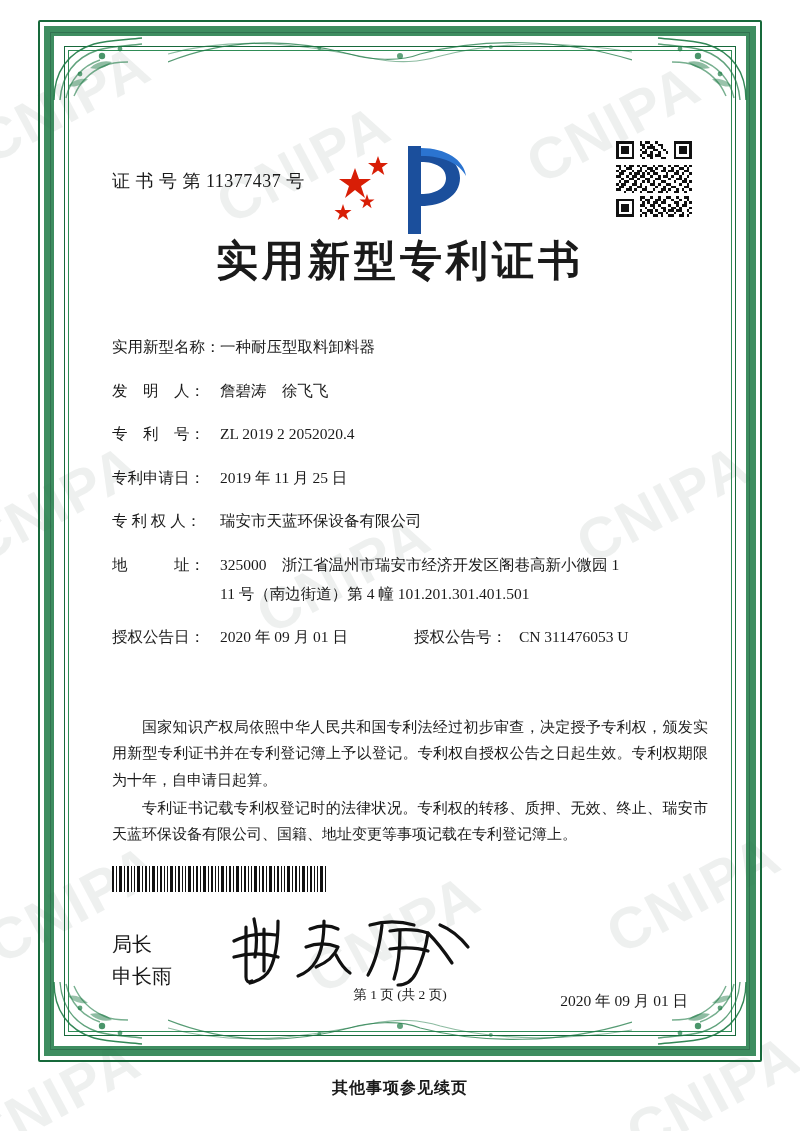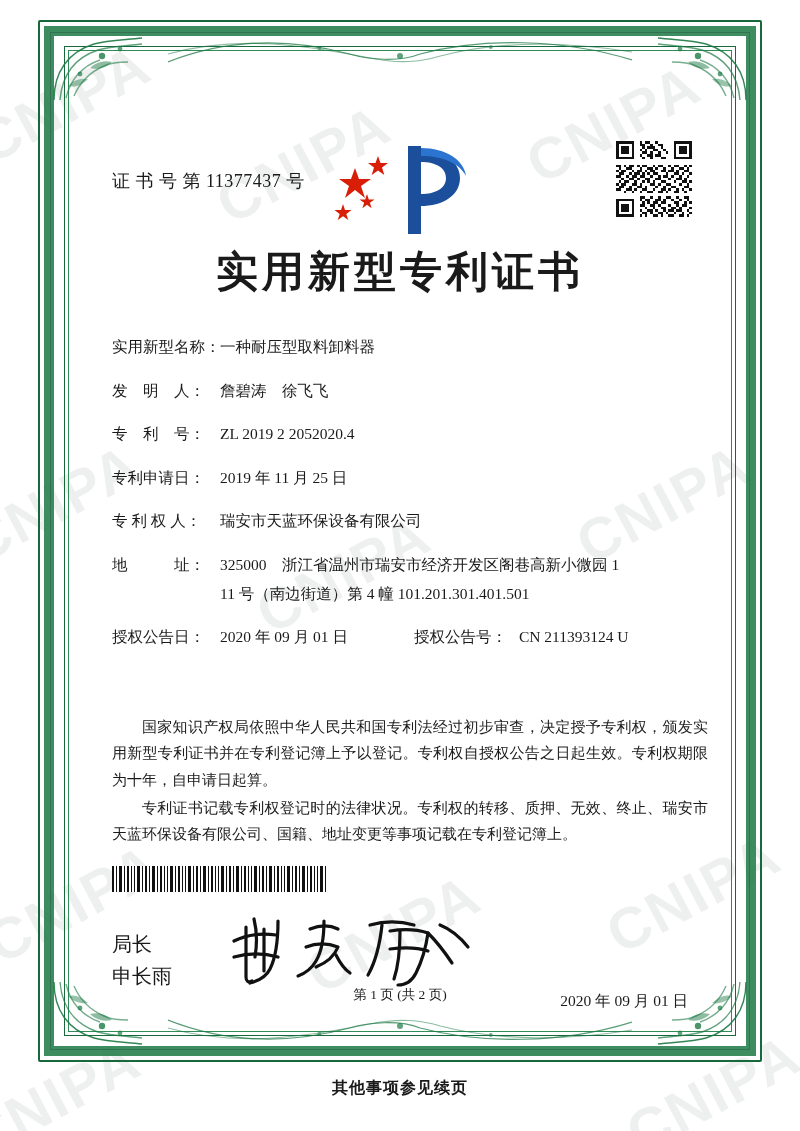--- a/index.html
+++ b/index.html
@@ -128,21 +128,21 @@
     right: 24px;
     top: 75px;
     width: 76px;
     height: 76px;
   }
   .qr svg { display: block; width: 100%; height: 100%; }
 
   .doc-title {
     position: absolute;
     left: 0; right: 0;
-    top: 178px;
+    top: 167px;
     text-align: center;
     font-size: 42px;
     font-weight: 700;
     letter-spacing: 4px;
     font-family: "DejaVu Serif", "Liberation Serif", serif;
   }
 
   .fields {
     position: absolute;
     left: 28px;
@@ -586,21 +586,21 @@
           <span>325000　浙江省温州市瑞安市经济开发区阁巷高新小微园 1</span>
           <span class="line2">11 号（南边街道）第 4 幢 101.201.301.401.501</span>
         </div>
       </div>
 
       <div class="field-row">
         <div class="field-label">授权公告日：</div>
         <div class="field-value inline-pair">
           <span>2020 年 09 月 01 日</span>
           <span class="second-label">授权公告号：</span>
-          <span>CN 211393124 U</span>
+          <span>CN 311476053 U</span>
         </div>
       </div>
 
     </div>
 
     <div class="body-text">
       <p>国家知识产权局依照中华人民共和国专利法经过初步审查，决定授予专利权，颁发实用新型专利证书并在专利登记簿上予以登记。专利权自授权公告之日起生效。专利权期限为十年，自申请日起算。</p>
       <p>专利证书记载专利权登记时的法律状况。专利权的转移、质押、无效、终止、瑞安市天蓝环保设备有限公司、国籍、地址变更等事项记载在专利登记簿上。</p>
     </div>
 

